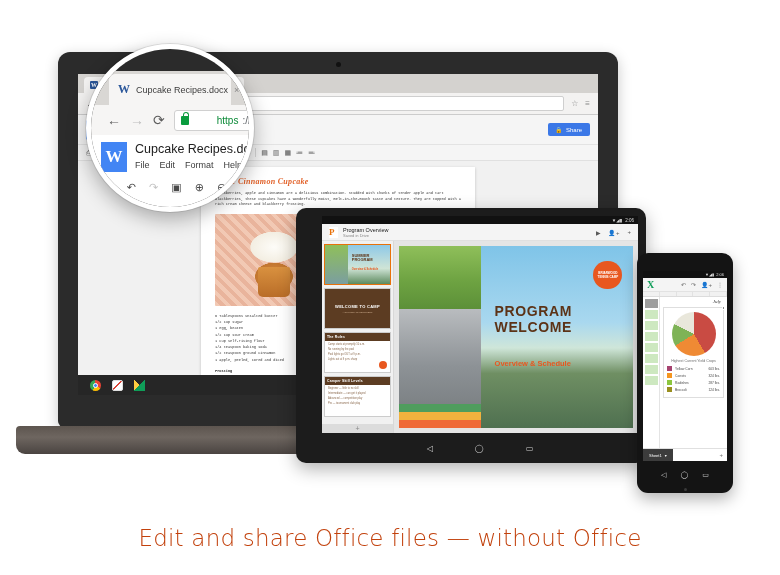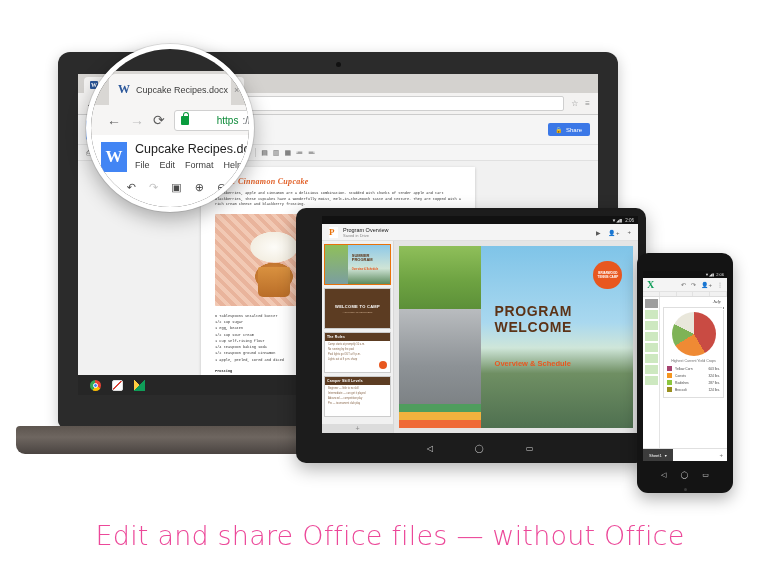--- a/index.html
+++ b/index.html
@@ -242,21 +242,21 @@
   .stab { background:#3c3c3c; color:#fff; font-size:4px; padding:3px 6px; display:flex;
     align-items:center; gap:3px; height:100%; }
   .stab-add { margin-left:auto; margin-right:4px; font-size:6px; color:#777; }
   .ph-nav { position:absolute; left:6px; right:6px; bottom:8px; height:20px; display:flex;
     align-items:center; justify-content:center; gap:14px; color:#d0d0d0; font-size:7px; }
   .ph-dot { position:absolute; left:50%; margin-left:-1.5px; bottom:2px; width:3px; height:3px;
     border-radius:50%; background:#3a3a3a; }
 
   
   .caption { position:absolute; left:0; right:0; bottom:24px; text-align:center;
-    font-size:27px; color:#ec4899; font-weight:300; letter-spacing:.2px;
+    font-size:23px; color:#c2410c; font-weight:300; letter-spacing:.2px;
     font-family:"DejaVu Sans", sans-serif; }
 </style>
 </head>
 <body>
 
 <div class="stage">
 
   <div class="laptop">
     <div class="laptop-lid">
       <div class="laptop-cam"></div>

